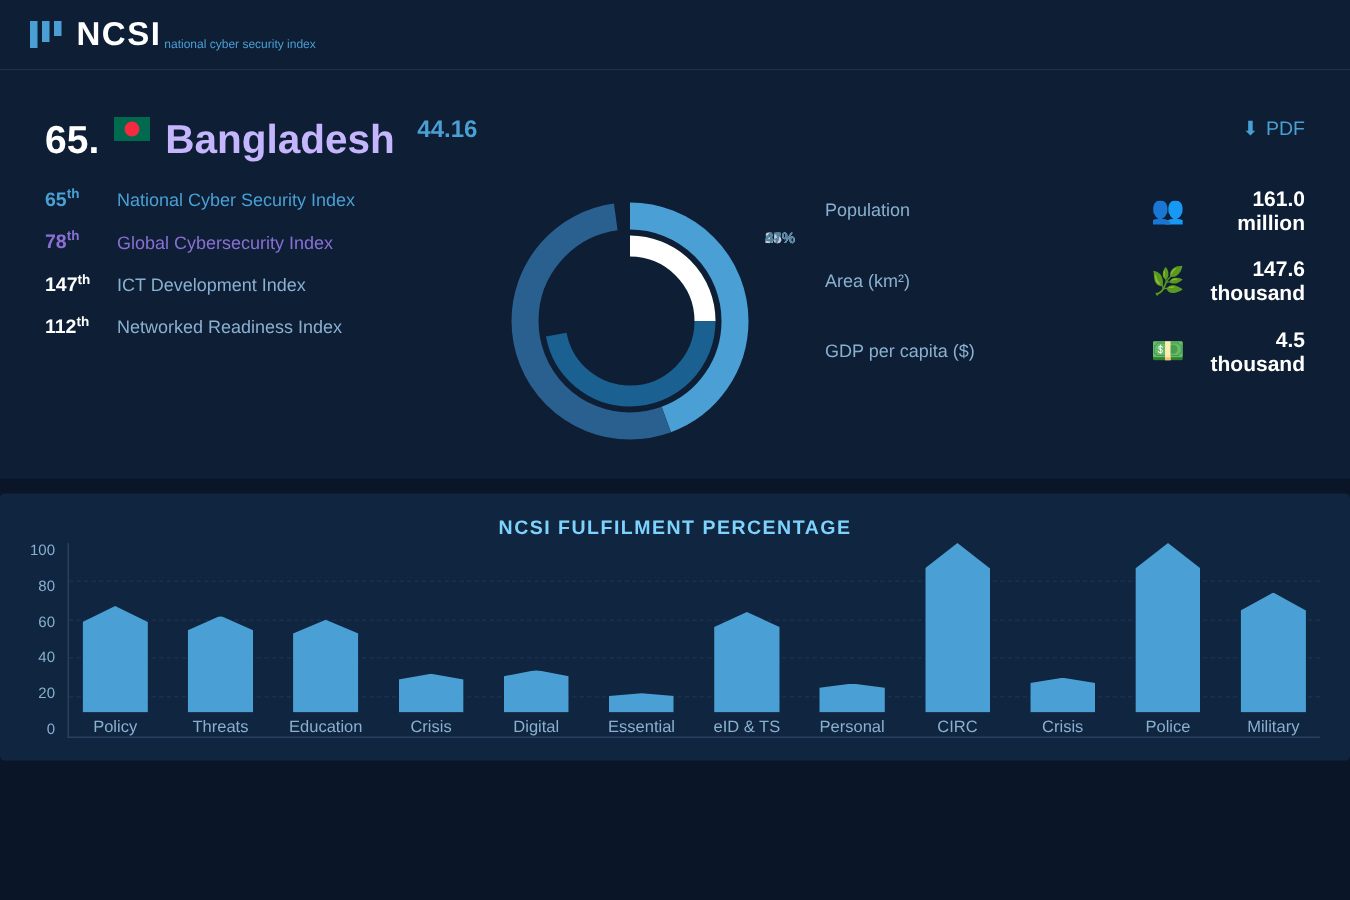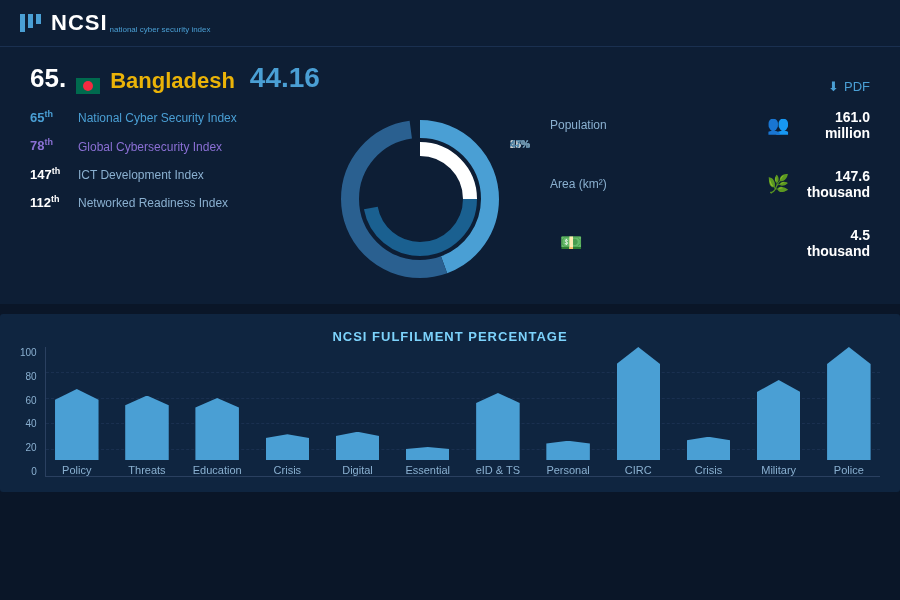--- a/index.html
+++ b/index.html
@@ -48,22 +48,23 @@
 
     
     #main {
       padding: 15px 30px;
       background: #0d1e35;
     }
 
     
     #country-row {
       display: flex;
-      align-items: flex-end;
+      align-items: flex-start;
       margin-bottom: 15px;
+      margin-top: 16px;
     }
     .rank-num {
       font-size: 26px;
       font-weight: bold;
       color: #fff;
       margin-right: 10px;
     }
     .country-flag {
       width: 24px;
       height: 16px;
@@ -75,27 +76,27 @@
     .flag-red {
       position: absolute;
       width: 10px;
       height: 10px;
       background: #f42a41;
       border-radius: 50%;
       top: 3px;
       left: 7px;
     }
     .country-name {
-      font-size: 22px;
-      font-weight: bold;
-      color: #eab308;
+      font-size: 27px;
+      font-weight: bold;
+      color: #c4b5fd;
       margin-right: 15px;
     }
     .country-score {
-      font-size: 28px;
+      font-size: 16px;
       color: #4a9fd4;
       font-weight: bold;
     }
     .pdf-btn {
       margin-left: auto;
       color: #4a9fd4;
       font-size: 13px;
       cursor: pointer;
       display: flex;
       align-items: center;
@@ -144,21 +145,21 @@
       justify-content: center;
       align-items: center;
       position: relative;
     }
 
     
     #stats-area {
       flex: 1;
       display: flex;
       flex-direction: column;
-      gap: 27px;
+      gap: 15px;
     }
     .stat-item {
       display: flex;
       align-items: center;
       justify-content: space-between;
     }
     .stat-label {
       font-size: 12px;
       color: #8ab0d0;
       flex: 1;
@@ -332,20 +333,21 @@
         <span class="stat-label">Population</span>
         <span class="stat-icon">👥</span>
         <span class="stat-value">161.0<br>million</span>
       </div>
       <div class="stat-item">
         <span class="stat-label">Area (km²)</span>
         <span class="stat-icon">🌿</span>
         <span class="stat-value">147.6<br>thousand</span>
       </div>
       <div class="stat-item">
+        <span class="stat-label">GDP per capita ($)</span>
         <span class="stat-icon">💵</span>
         <span class="stat-value">4.5<br>thousand</span>
       </div>
     </div>
 
   </div>
 </div>
 
 <div id="chart-section">
   <div class="chart-title">NCSI FULFILMENT PERCENTAGE</div>
@@ -398,22 +400,22 @@
         </div>
         <div class="bar-group">
           <div class="bar" style="height: 88%;"></div>
           <div class="bar-label">CIRC</div>
         </div>
         <div class="bar-group">
           <div class="bar" style="height: 18%;"></div>
           <div class="bar-label">Crisis</div>
         </div>
         <div class="bar-group">
+          <div class="bar" style="height: 90%;"></div>
+          <div class="bar-label">Police</div>
+        </div>
+        <div class="bar-group">
           <div class="bar" style="height: 62%;"></div>
           <div class="bar-label">Military</div>
         </div>
-        <div class="bar-group">
-          <div class="bar" style="height: 90%;"></div>
-          <div class="bar-label">Police</div>
-        </div>
       </div>
   </div>
 </div>
 
 </body></html>

